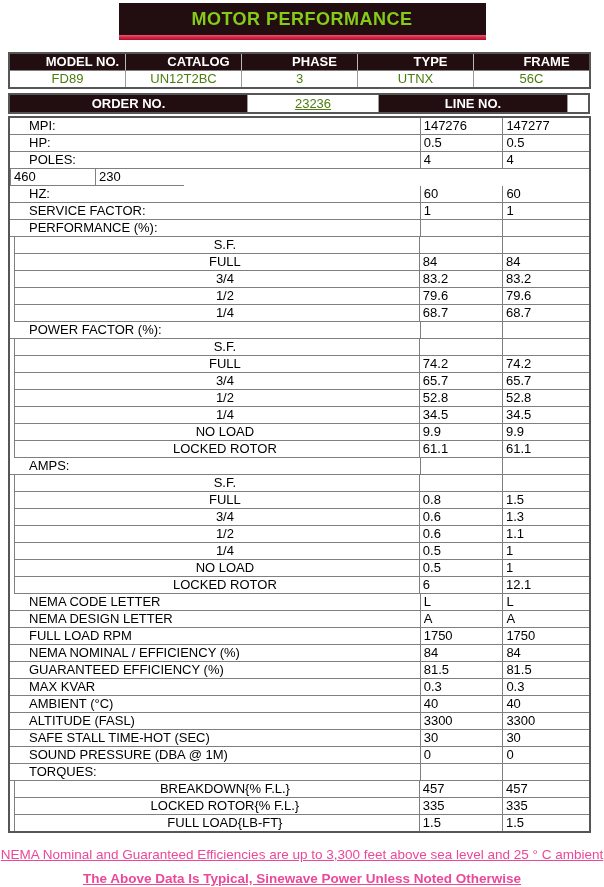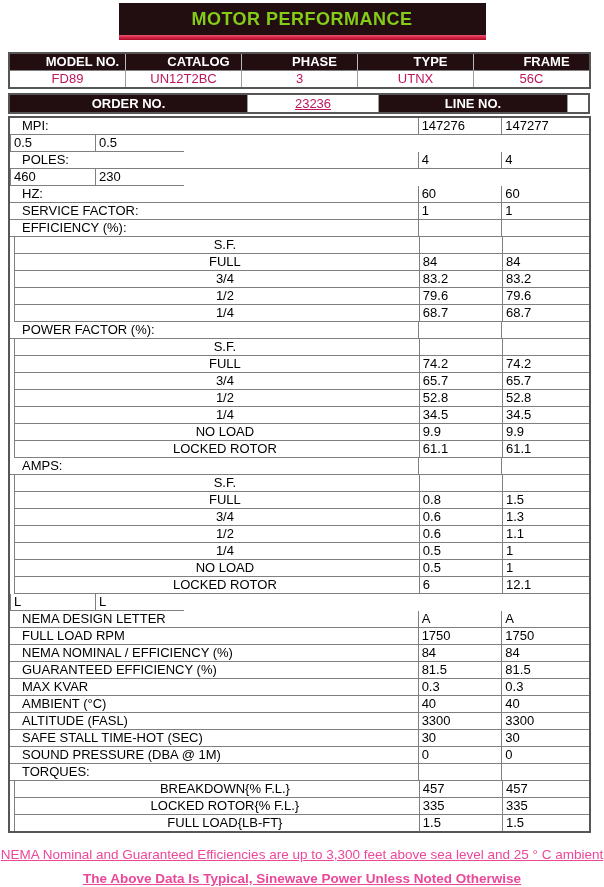--- a/index.html
+++ b/index.html
@@ -8,21 +8,21 @@
 
   
   .title-bar{width:367px;margin:3px auto 0 auto;}
   .title-bar .bar{background:#220d10;color:#84cc16;font-size:18px;font-weight:bold;
     text-align:center;letter-spacing:.5px;padding:6px 0 5px 0;}
   .title-bar .stripe{height:5px;background:linear-gradient(180deg,#ea5570 0%,#d42a4a 45%,#b00b29 100%);}
 
   
   .tbl{margin-left:8px;border:2px solid #565656;background:#ffffff;font-size:13px;color:#000;}
   .dark{background:#220d10;color:#ffffff;font-weight:bold;text-align:center;}
-  .w{background:#ffffff;color:#be185d;}
+  .w{background:#ffffff;color:#4d7c0f;}
 
   
   .info{width:579px;}
   .info .irow{display:flex;}
   .info .irow > div{width:115px;height:16px;line-height:16px;text-align:center;overflow:hidden;}
   .info .irow > div + div{border-left:1px solid #9c9c9c;}
   .info .irow.hdr > div{border-left-color:#b9b9b9;padding-left:30px;}
   .info .irow.vals > div{border-top:1px solid #7f7f7f;}
 
   
@@ -32,21 +32,21 @@
   .order .c1{width:237px;}
   .order .c2{width:130px;text-align:center;font-weight:normal;text-decoration:underline;}
   .order .c3{width:188px;}
   .order .c4{width:20px;}
 
   
   .spec{width:579px;margin-top:2px;}
   .spec .row{display:flex;}
   .spec .row > div{height:16px;line-height:15px;border-bottom:1px solid #7f7f7f;overflow:hidden;white-space:nowrap;}
   .spec .row:last-child > div{border-bottom:none;}
-  .spec .lab{width:402px;padding-left:12px;text-align:left;}
+  .spec .lab{width:402px;padding-left:19px;text-align:left;}
   .spec .v{border-left:1px solid #7f7f7f;padding-left:3px;}
   .spec .v1{width:81px;}
   .spec .v2{width:85px;}
   .spec .row.sub .lab{width:397px;margin-left:4px;border-left:1px solid #7f7f7f;text-align:center;padding-left:16px;}
 
   
   .foot{width:604px;text-align:center;color:#ec4899;}
   .foot1{margin-top:14px;font-size:13.5px;text-decoration:underline;}
   .foot2{margin-top:9px;font-size:13.5px;font-weight:bold;text-decoration:underline;}
 </style>
@@ -84,20 +84,21 @@
     <div class="c4 w"></div>
   </div>
 
   <div class="tbl spec">
       <div class="row main">
         <div class="lab">MPI:</div>
         <div class="v v1">147276</div>
         <div class="v v2">147277</div>
       </div>
       <div class="row main">
+        <div class="lab">HP:</div>
         <div class="v v1">0.5</div>
         <div class="v v2">0.5</div>
       </div>
       <div class="row main">
         <div class="lab">POLES:</div>
         <div class="v v1">4</div>
         <div class="v v2">4</div>
       </div>
       <div class="row main">
         <div class="v v1">460</div>
@@ -107,21 +108,21 @@
         <div class="lab">HZ:</div>
         <div class="v v1">60</div>
         <div class="v v2">60</div>
       </div>
       <div class="row main">
         <div class="lab">SERVICE FACTOR:</div>
         <div class="v v1">1</div>
         <div class="v v2">1</div>
       </div>
       <div class="row main">
-        <div class="lab">EFFICIENCY (%):</div>
+        <div class="lab">PERFORMANCE (%):</div>
         <div class="v v1"></div>
         <div class="v v2"></div>
       </div>
       <div class="row sub">
         <div class="lab">S.F.</div>
         <div class="v v1"></div>
         <div class="v v2"></div>
       </div>
       <div class="row sub">
         <div class="lab">FULL</div>
@@ -217,20 +218,21 @@
         <div class="lab">NO LOAD</div>
         <div class="v v1">0.5</div>
         <div class="v v2">1</div>
       </div>
       <div class="row sub">
         <div class="lab">LOCKED ROTOR</div>
         <div class="v v1">6</div>
         <div class="v v2">12.1</div>
       </div>
       <div class="row main">
+        <div class="lab">NEMA CODE LETTER</div>
         <div class="v v1">L</div>
         <div class="v v2">L</div>
       </div>
       <div class="row main">
         <div class="lab">NEMA DESIGN LETTER</div>
         <div class="v v1">A</div>
         <div class="v v2">A</div>
       </div>
       <div class="row main">
         <div class="lab">FULL LOAD RPM</div>

